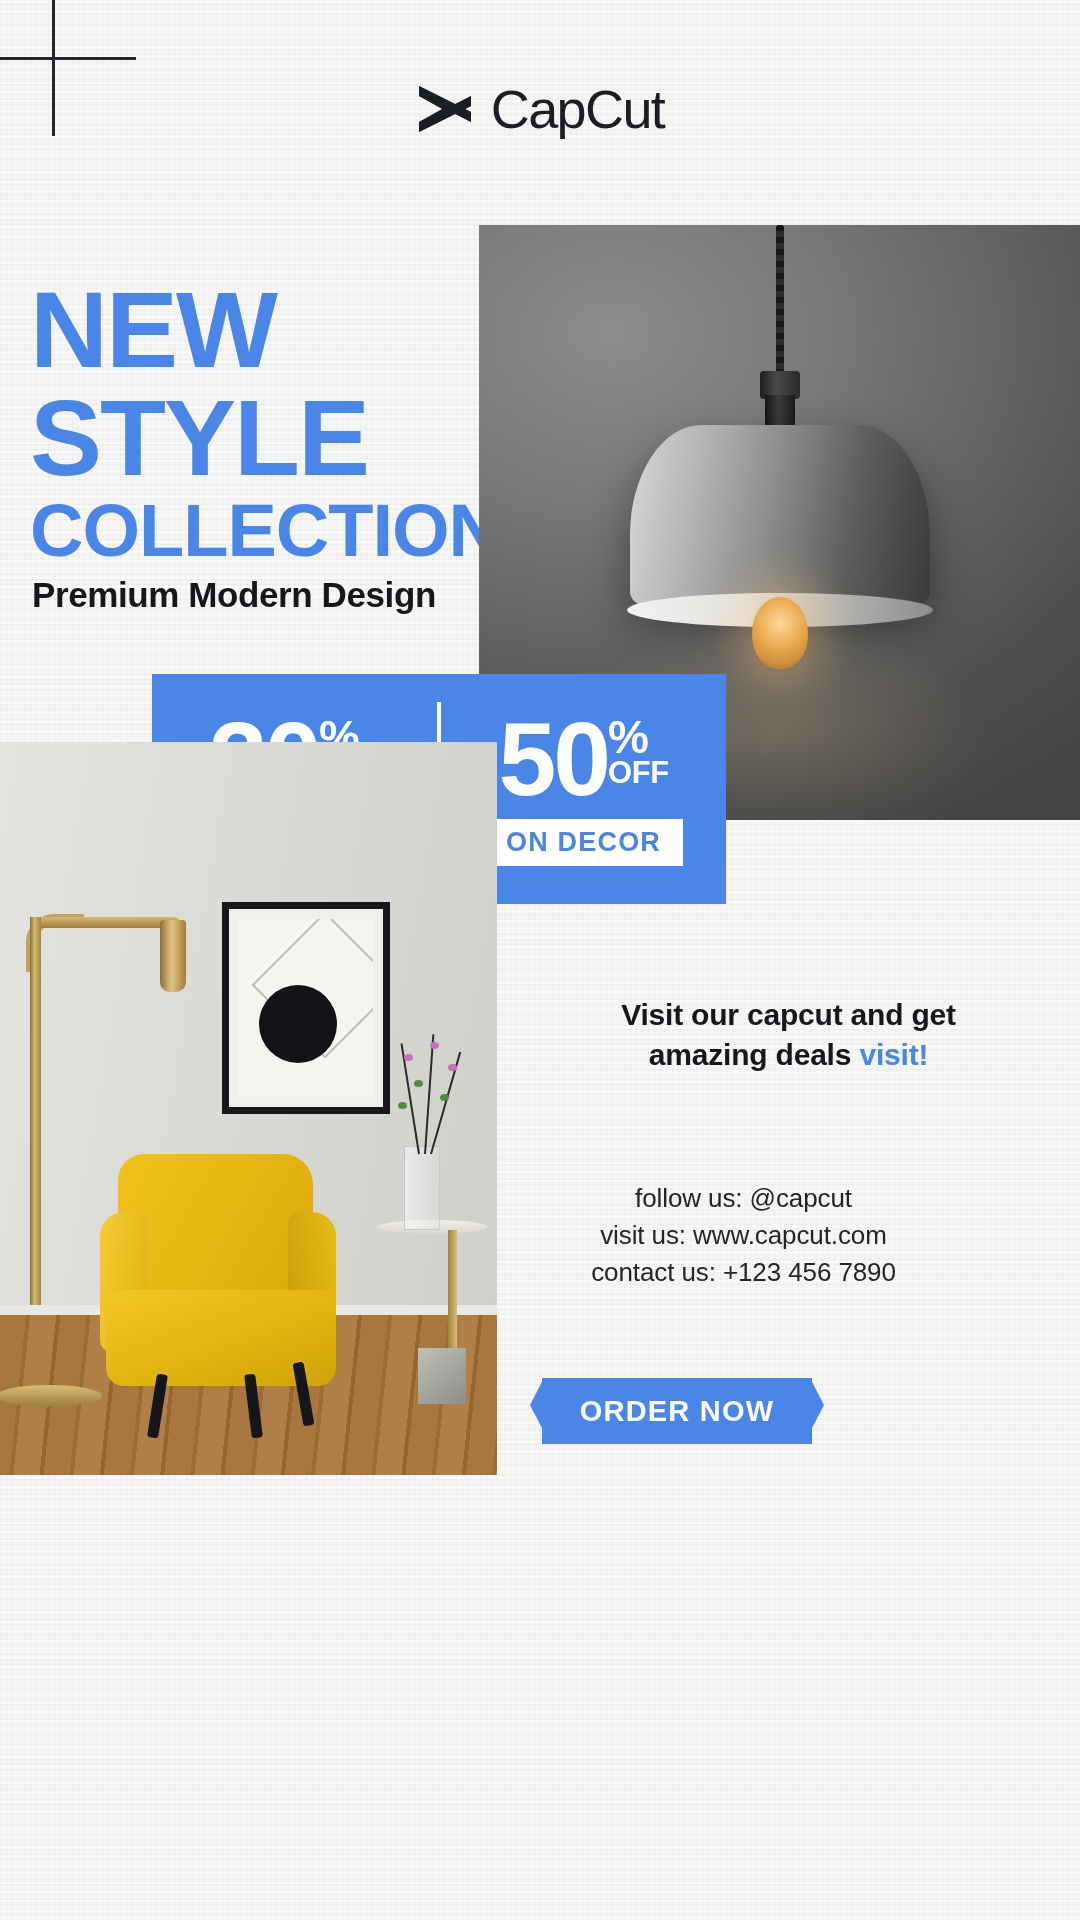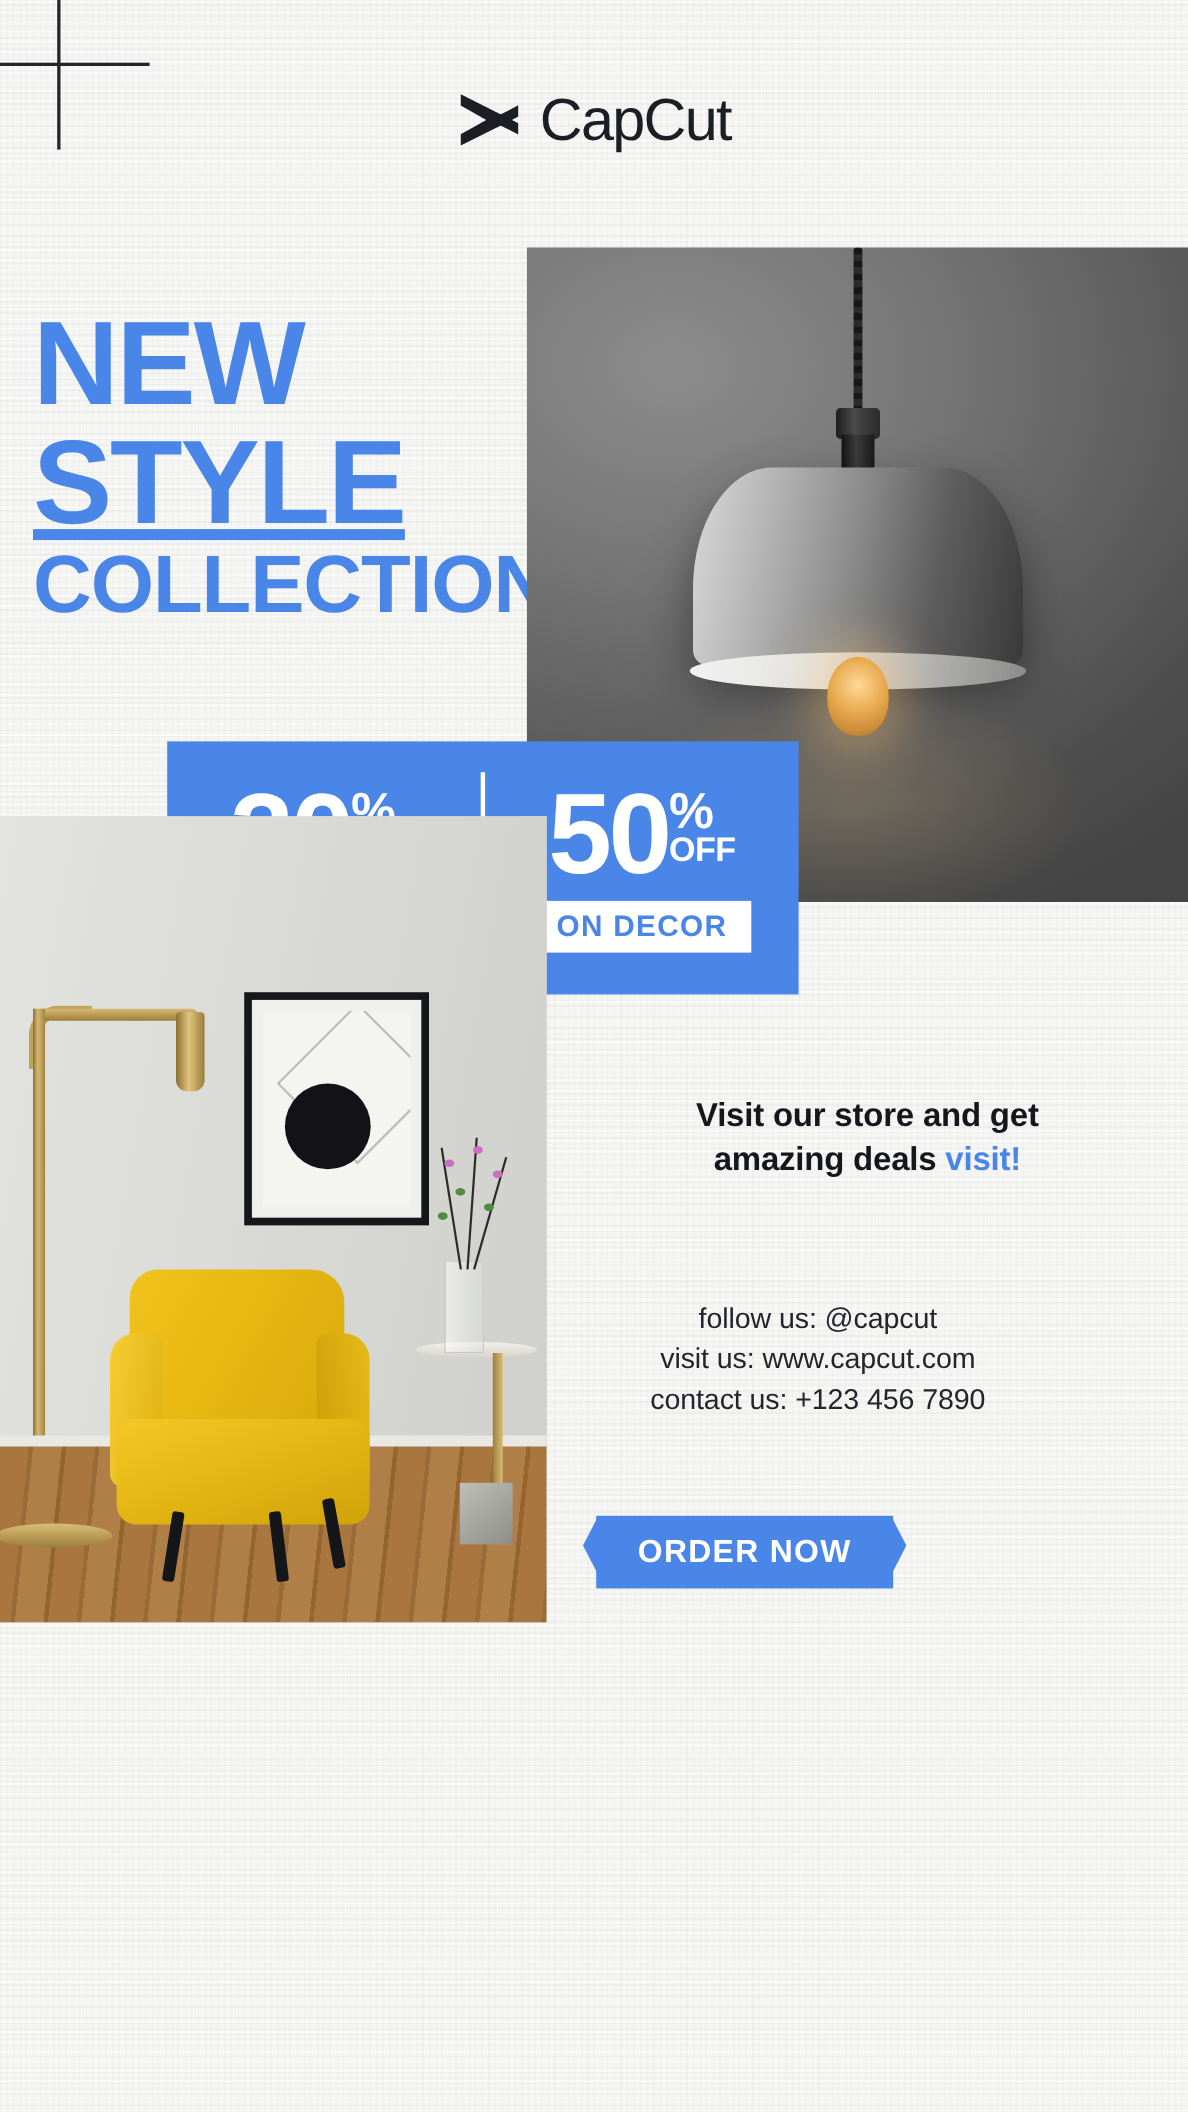--- a/index.html
+++ b/index.html
@@ -39,21 +39,21 @@
     font-family:"Liberation Sans", sans-serif;
   }
 
   
   .headline { position:absolute; left:30px; top:278px; width:500px; }
   .hl-line {
     color:#4a85e8; font-weight:bold; line-height:0.96;
     letter-spacing:-2px; font-family:"Liberation Sans", sans-serif;
   }
   .hl-1 { font-size:108px; }
-  .hl-2 { font-size:108px; margin-top:4px;text-decoration:underline; }
+  .hl-2 { font-size:108px; margin-top:4px; }
   .hl-3 { font-size:74px; margin-top:6px; letter-spacing:-1px; }
   .subtitle {
     position:absolute; left:32px; top:575px;
     font-size:35px; font-weight:bold; color:#15171c;
     letter-spacing:-0.4px;
   }
 
   
   .lamp-photo {
     position:absolute; left:479px; top:225px; width:601px; height:595px;
@@ -273,20 +273,21 @@
       <path d="M3 49 L55 23 L55 13 L3 39 Z" fill="#1b1e25"></path>
     </svg>
     <div class="logo-text">CapCut</div>
   </div>
 
   <div class="headline">
     <div class="hl-line hl-1">NEW</div>
     <div class="hl-line hl-2">STYLE</div>
     <div class="hl-line hl-3">COLLECTION</div>
   </div>
+  <div class="subtitle">Premium Modern Design</div>
 
   <div class="lamp-photo">
     <div class="cord"></div>
     <div class="collar"></div>
     <div class="neck"></div>
     <div class="shade"></div>
     <div class="shade-lip"></div>
     <div class="bulb"></div>
     <div class="glowfloor"></div>
   </div>
@@ -351,21 +352,21 @@
     <div class="rp-chair-back"></div>
     <div class="rp-chair-arm-l"></div>
     <div class="rp-chair-arm-r"></div>
     <div class="rp-chair-seat"></div>
     <div class="rp-leg l1"></div>
     <div class="rp-leg l2"></div>
     <div class="rp-leg l3"></div>
   </div>
 
   <div class="visit-text">
-    <div>Visit our store and get</div>
+    <div>Visit our capcut and get</div>
     <div><span>amazing deals </span><span class="accent">visit!</span></div>
   </div>
 
   <div class="contact">
     <div>follow us: @capcut</div>
     <div>visit us: www.capcut.com</div>
     <div>contact us: +123 456 7890</div>
   </div>
 
   <div class="order-wrap">

